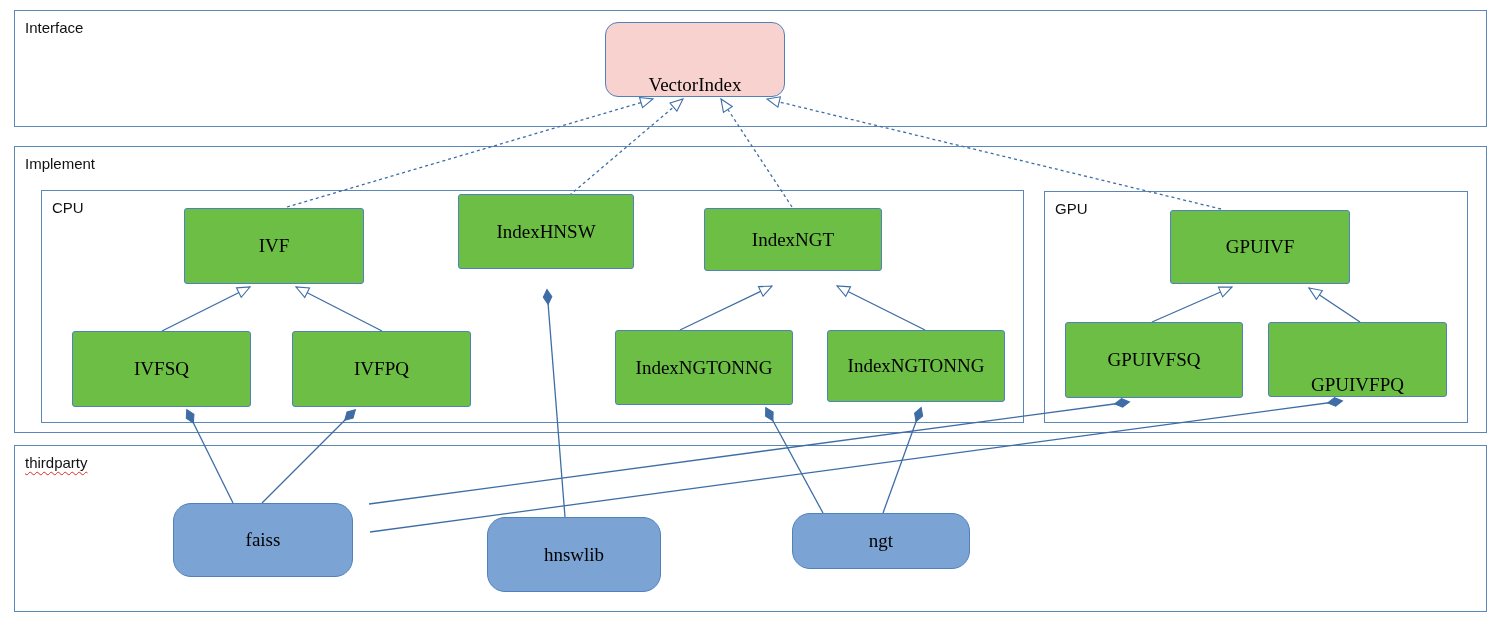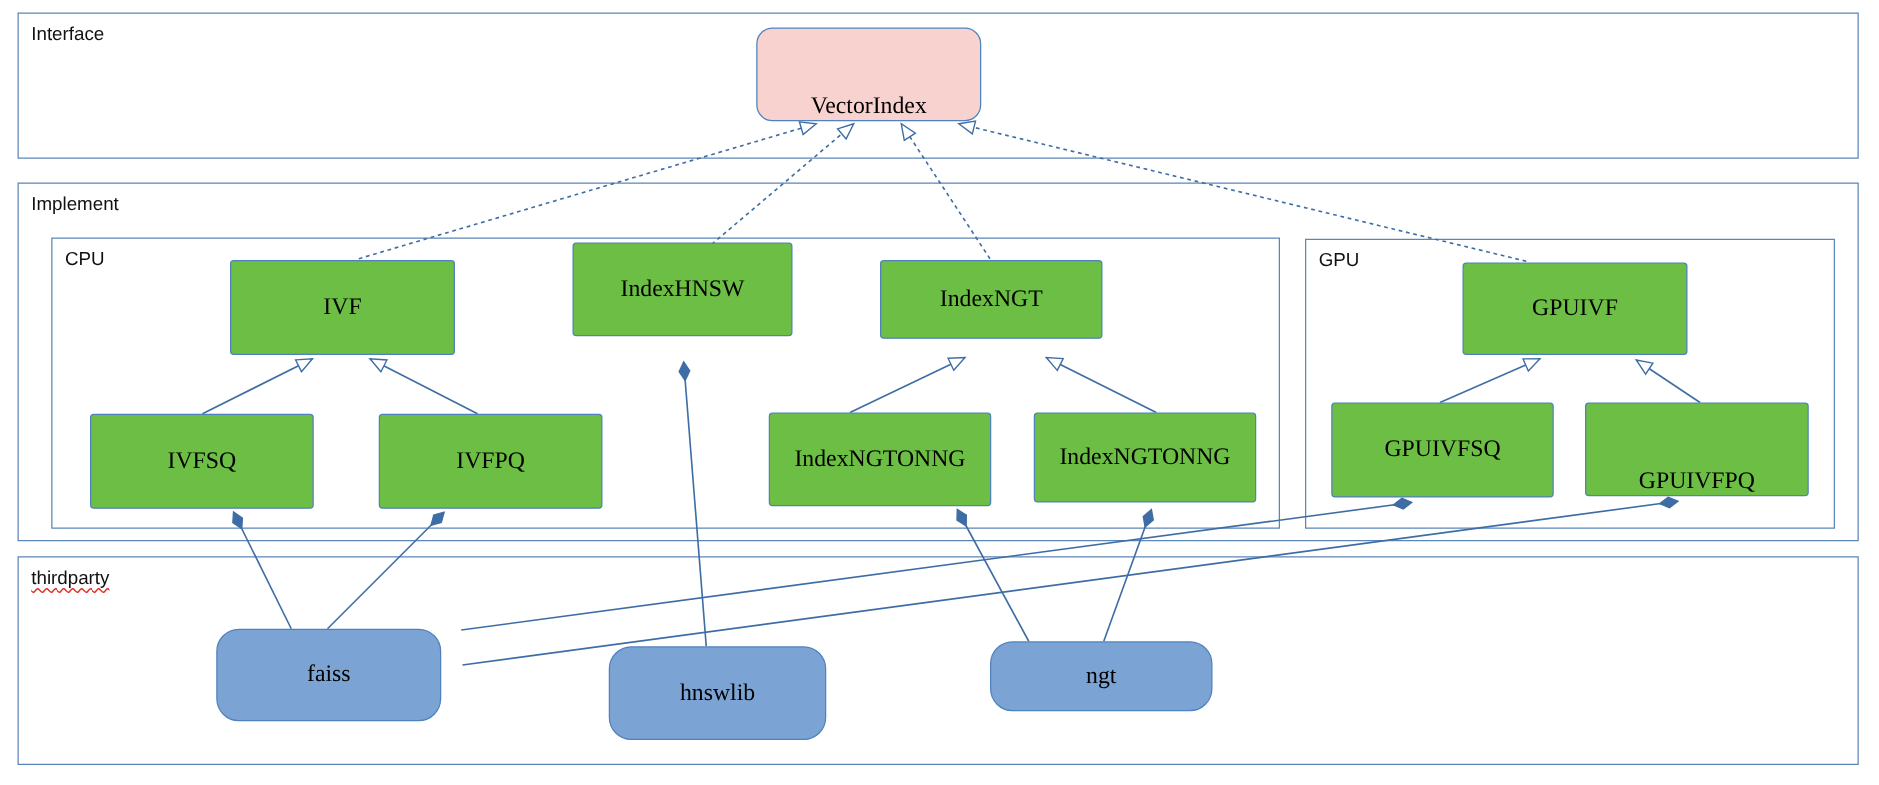--- a/index.html
+++ b/index.html
@@ -133,21 +133,21 @@
   </div>
 
   <div class="node green" style="left:704px; top:208px; width:178px; height:63px;">
     <span>IndexNGT</span>
   </div>
 
   <div class="node green" style="left:72px; top:331px; width:179px; height:76px;">
     <span>IVFSQ</span>
   </div>
 
-  <div class="node green" style="left:292px; top:331px; width:179px; height:76px;margin-left:11px;">
+  <div class="node green" style="left:292px; top:331px; width:179px; height:76px;">
     <span>IVFPQ</span>
   </div>
 
   <div class="node green" style="left:615px; top:330px; width:178px; height:75px;">
     <span>IndexNGTONNG</span>
   </div>
 
   <div class="node green" style="left:827px; top:330px; width:178px; height:72px;">
     <span>IndexNGTONNG</span>
   </div>

